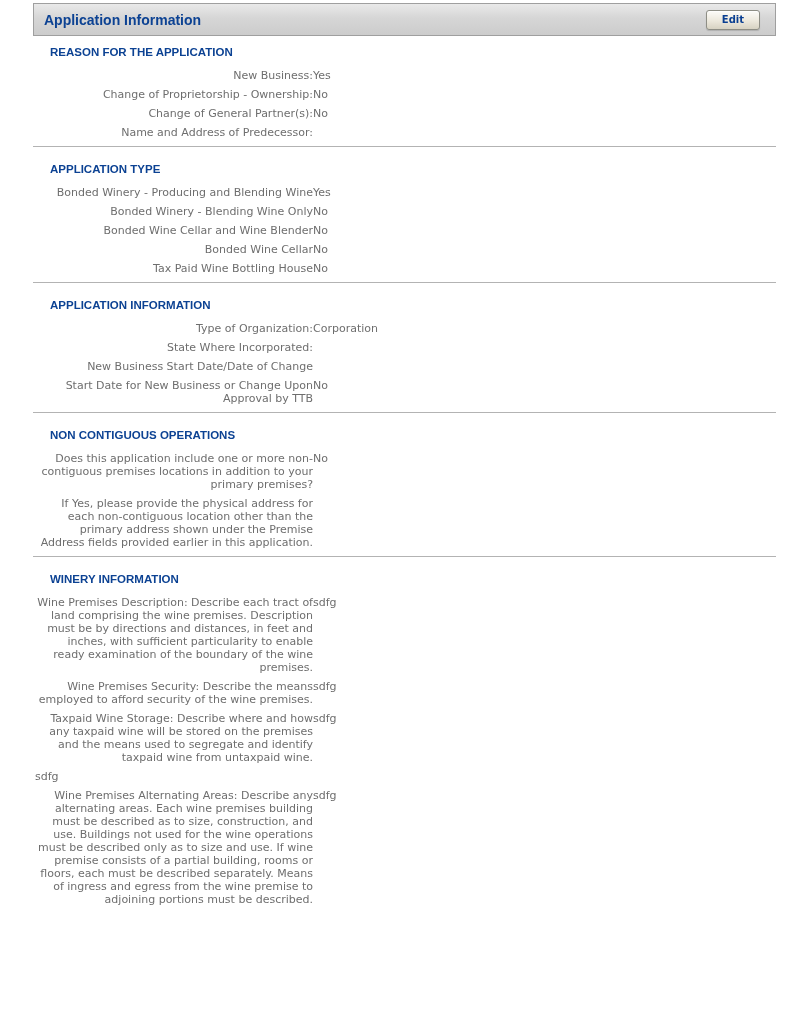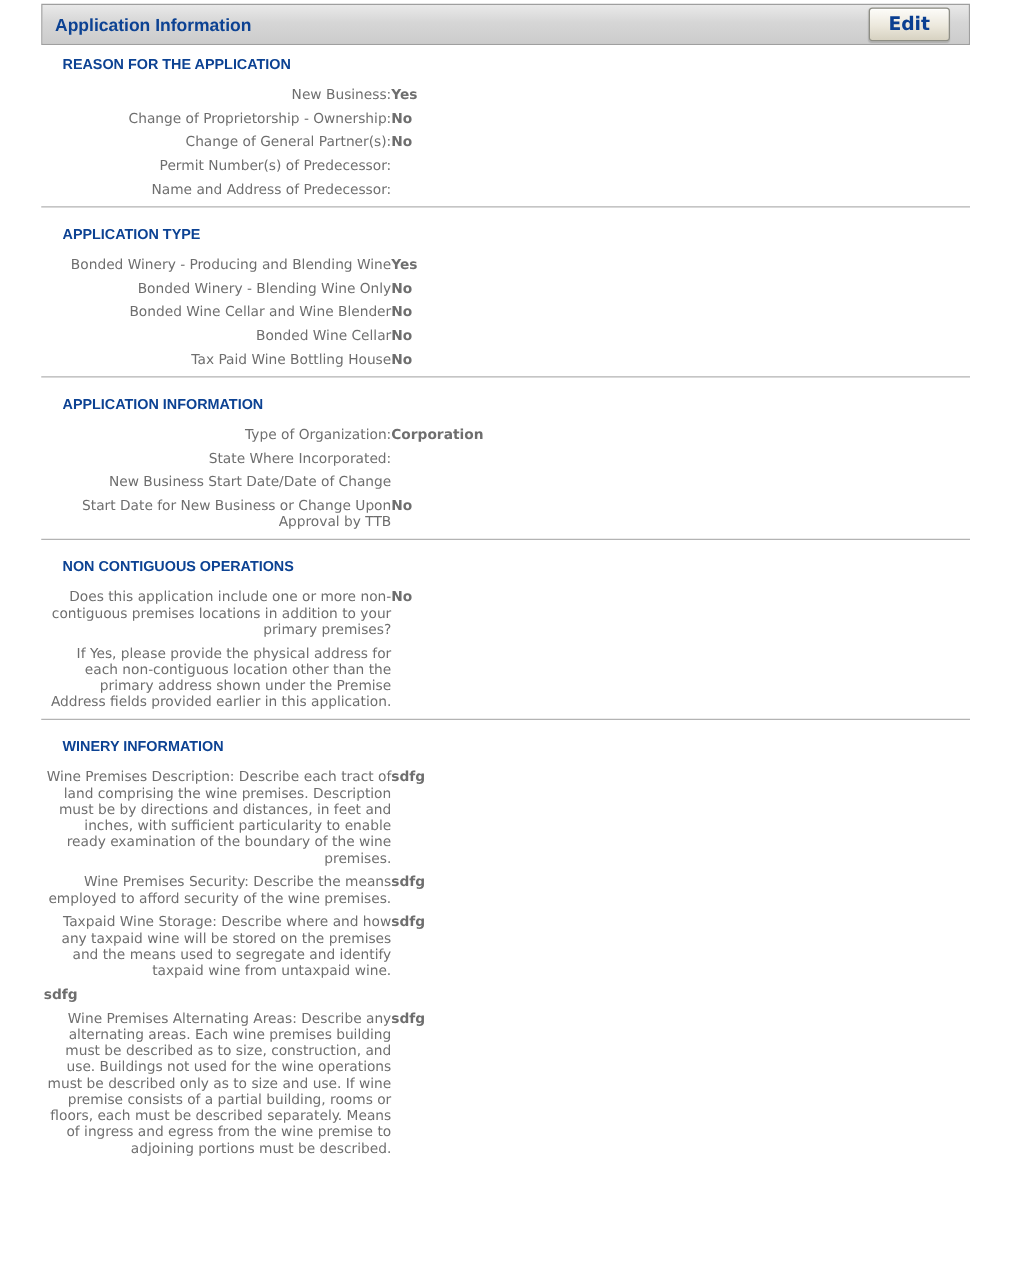--- a/index.html
+++ b/index.html
@@ -30,21 +30,21 @@
   }
   .page-title {
     margin: 0;
     font-family: "Liberation Sans", sans-serif;
     font-size: 14px;
     font-weight: bold;
     color: #0c4293;
   }
   .edit-btn {
     font-family: "DejaVu Sans", sans-serif;
-    font-size: 15px;
+    font-size: 10px;
     font-weight: bold;
     color: #0a3f91;
     background: linear-gradient(#fdfcf9, #ece8dc 55%, #d7d2c2);
     border: 1px solid #8e8e85;
     border-radius: 3px;
     padding: 3px 15px 4px;
     cursor: pointer;
     box-shadow: inset 0 1px 0 rgba(255,255,255,.7), 0 1px 1px rgba(0,0,0,.15);
   }
   
@@ -68,21 +68,20 @@
     color: #6e6e6e;
   }
   .row .label {
     width: 278px;
     flex: 0 0 278px;
     text-align: right;
   }
   .row .value {
     flex: 1 1 auto;
     padding-left: 0;
-    font-weight: bold;
   }
   hr.divider {
     border: none;
     border-top: 1px solid #b3b3b3;
     margin: 4px 0 0 0;
     height: 0;
   }
 </style>
 </head>
 <body>
@@ -104,24 +103,20 @@
   <div class="row">
     <div class="label">Change of Proprietorship - Ownership:</div>
     <div class="value">No</div>
   </div>
 
   <div class="row">
     <div class="label">Change of General Partner(s):</div>
     <div class="value">No</div>
   </div>
 
-  <div class="row">
-    <div class="label">Permit Number(s) of Predecessor:</div>
-    <div class="value"></div>
-  </div>
 
 
   <div class="row">
     <div class="label">Name and Address of Predecessor:</div>
     <div class="value"></div>
   </div>
 </div>
     <hr class="divider">
   </section>
 

